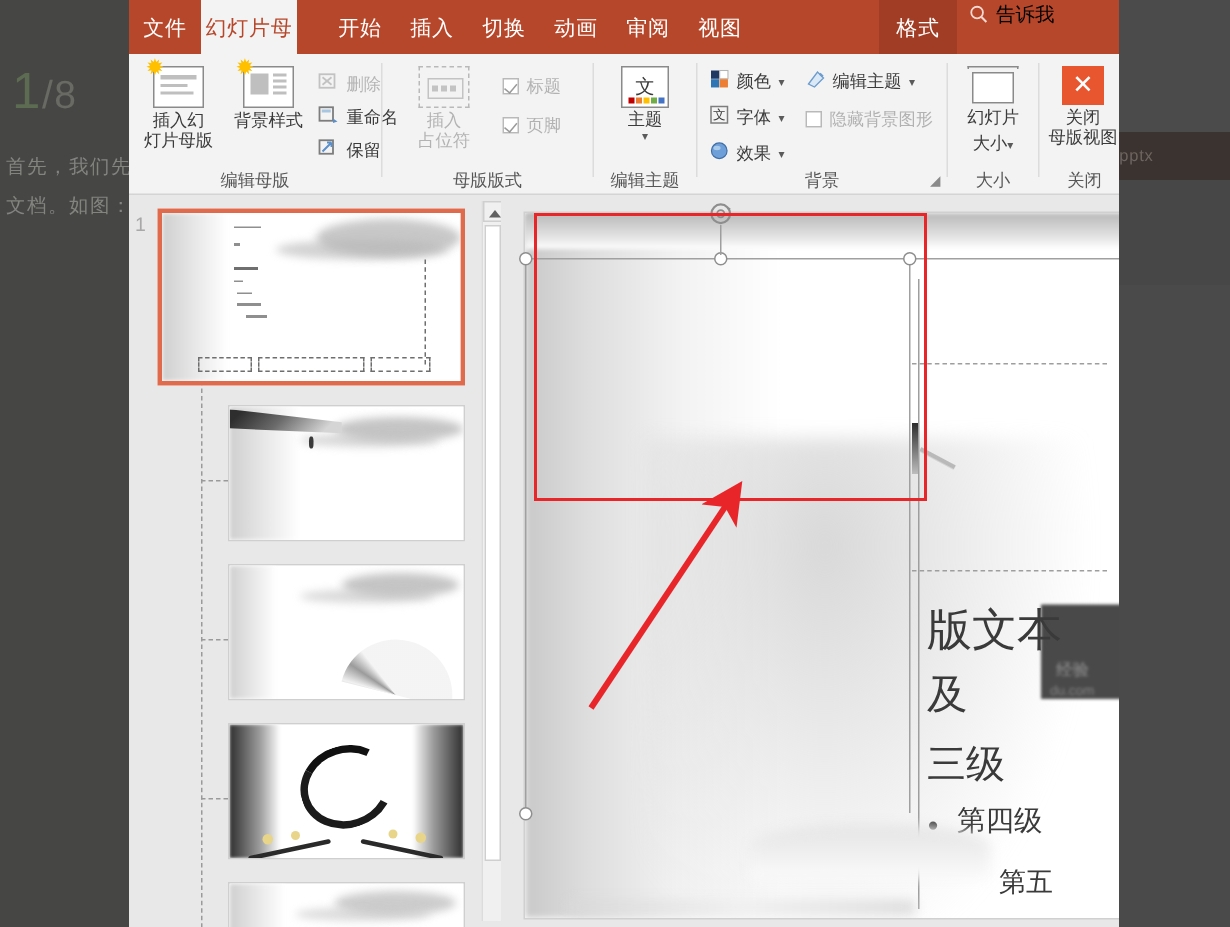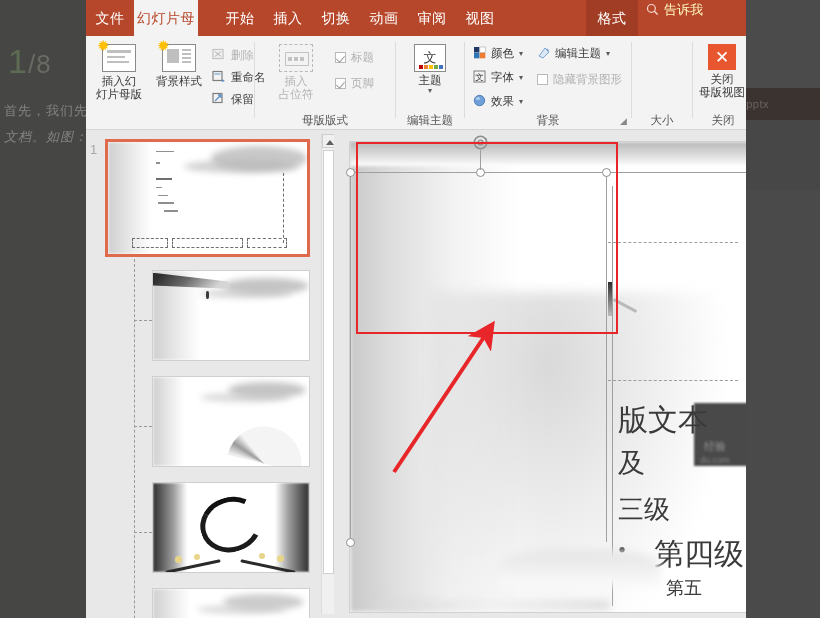--- a/index.html
+++ b/index.html
@@ -14,42 +14,42 @@
   
   .bg-page { position: absolute; inset: 0; background: #4a4a4a; }
   .bg-left { position: absolute; left: 0; top: 0; width: 86px; height: 618px;
              background: #464644; }
   .bg-pagenum { position: absolute; left: 8px; top: 42px;
                 font-size: 34px; color: #5d6b52; letter-spacing: 1px; }
   .bg-pagenum .denom { color: #6a6a64; font-size: 26px; }
   .bg-text { position: absolute; left: 4px; font-size: 13px; color: #838380;
              letter-spacing: 1px; white-space: nowrap; }
   .bg-text.l1 { top: 102px; }
-  .bg-text.l2 { top: 128px; font-style: italic; }
+  .bg-text.l2 { top: 128px; }
 
   .bg-right-top { position: absolute; left: 745px; top: 0; width: 75px; height: 120px;
                   background: #4b4b4b; }
   .bg-card { position: absolute; left: 676px; top: 88px; width: 144px; height: 36px;
              background: #3b332f; }
   .bg-card-label { position: absolute; left: 688px; top: 98px; font-size: 11px;
                    color: #6d6460; letter-spacing: .5px; }
 
   
   .ppt { position: absolute; left: 86px; top: 0; width: 660px; height: 618px;
          background: #ffffff; overflow: hidden; }
 
   
   .tabstrip { position: relative; height: 36px; background: #b7472a; }
   .tab { position: absolute; top: 0; height: 36px; line-height: 36px;
          color: #ffffff; font-size: 14px; text-align: center; cursor: pointer;
          letter-spacing: .5px; }
   .tab.active { background: #f3f3f3; color: #b7472a; }
   .tab.ctx { background: #a03d24; }
   .tell-me { position: absolute; top: 0; height: 19px; line-height: 36px;
-             color: #fef9c3; font-size: 13px; display: flex; align-items: center; gap: 5px; }
+             color: #000000; font-size: 13px; display: flex; align-items: center; gap: 5px; }
   .tell-me svg { display: block; }
 
   
   .ribbon { position: relative; height: 94px; background: #f3f3f3;
             border-bottom: 1px solid #d4d4d4; }
   .rgroup { position: absolute; top: 0; height: 94px; }
   .rgroup .glabel { position: absolute; bottom: 2px; width: 100%; text-align: center;
                     font-size: 11.5px; color: #575757; }
   .rsep { position: absolute; top: 6px; width: 1px; height: 76px; background: #dcdcdc; }
 
@@ -248,20 +248,21 @@
         <div class="smbtn" style="left:126px;top:56px">
           <span class="ic">
             <svg width="15" height="13" viewBox="0 0 15 13">
                 <rect x="1" y="1.5" width="9" height="9" fill="none" stroke="#7d7d7d" stroke-width="1.2"></rect>
                 <path d="M3 9 l6 -6 M9 3 l0 3 M9 3 l-3 0" stroke="#5b8fc9" stroke-width="1.3" fill="none"></path>
               </svg>
           </span>
           <span>保留</span>
         </div>
 
+        <div class="glabel">编辑母版</div>
       </div>
       <div class="rsep" style="left:168px"></div>
 
       <div class="rgroup" style="left:169px;width:140px">
         <div class="bigbtn" style="left:12px;top:8px;width:58px">
           <div style="width:34px;height:28px;margin:0 auto 3px;border:1px dashed #b9b9b9;position:relative">
             <div style="position:absolute;left:5px;top:7px;width:24px;height:14px;border:1.3px solid #c3c3c3"></div>
             <div style="position:absolute;left:8px;top:12px;width:4px;height:4px;background:#c3c3c3"></div>
             <div style="position:absolute;left:14px;top:12px;width:4px;height:4px;background:#c3c3c3"></div>
             <div style="position:absolute;left:20px;top:12px;width:4px;height:4px;background:#c3c3c3"></div>
@@ -347,20 +348,28 @@
           <span class="chkbox"></span>
           <span>隐藏背景图形</span>
         </div>
 
         <div class="glabel">背景</div>
         <div class="dlglaunch" style="right:4px;bottom:4px">◢</div>
       </div>
       <div class="rsep" style="left:545px"></div>
 
       <div class="rgroup" style="left:546px;width:60px">
+        <div class="bigbtn" style="left:3px;top:8px;width:54px">
+          <div style="width:34px;height:26px;margin:0 auto 3px;position:relative">
+            <div style="position:absolute;left:3px;top:4px;width:28px;height:21px;border:1.4px solid #8a8a8a;background:#fff"></div>
+            <div style="position:absolute;left:0;top:0;width:34px;height:2px;border-top:1px solid #8a8a8a;border-left:1px solid #8a8a8a;border-right:1px solid #8a8a8a"></div>
+          </div>
+          <div class="lbl">幻灯片</div>
+          <div class="lbl" style="display:inline-block">大小</div><span class="caret" style="display:inline-block">▾</span>
+        </div>
         <div class="glabel">大小</div>
       </div>
       <div class="rsep" style="left:606px"></div>
 
       <div class="rgroup" style="left:607px;width:60px">
         <div class="bigbtn" style="left:0px;top:8px;width:58px">
           <div style="width:28px;height:26px;margin:0 auto 3px;background:#e8562f;display:flex;align-items:center;justify-content:center;color:#fff;font-size:17px;font-weight:bold">
               <span>✕</span>
             </div>
           <div class="lbl">关闭</div>
@@ -458,21 +467,21 @@
           <div class="ph-title-line" style="left:258px;top:238px;width:130px"></div>
           <div class="ph-vline" style="left:262px;top:44px;height:420px"></div>
 
           <div style="position:absolute;left:258px;top:140px;width:4px;height:34px;background:linear-gradient(180deg,#2c2c2c,#bdbdbd);filter:blur(.4px)"></div>
           <div style="position:absolute;left:262px;top:162px;width:26px;height:3px;background:#b9b9b9;transform:rotate(28deg);filter:blur(.5px)"></div>
 
           <div class="mtext" style="left:268px;top:258px;font-size:30px">版文本</div>
           <div class="mtext" style="left:268px;top:303px;font-size:27px">及</div>
           <div class="mtext" style="left:268px;top:350px;font-size:26px">三级</div>
           <div class="mtext" style="left:268px;top:396px;font-size:23px">•</div>
-          <div class="mtext" style="left:304px;top:392px;font-size:30px">第四级</div>
+          <div class="mtext" style="left:288px;top:392px;font-size:19px">第四级</div>
           <div class="mtext" style="left:316px;top:434px;font-size:18px">第五</div>
 
           <div class="blurstrip" style="left:30px;bottom:2px;width:230px;height:10px;background:linear-gradient(90deg,#d8d8d8,#efefef,#dcdcdc)"></div>
           <div class="blurstrip" style="left:150px;bottom:26px;width:160px;height:36px;background:linear-gradient(180deg,#e4e4e4,#fafafa);border-radius:40% 40% 0 0"></div>
         </div>
 
         <div class="selbox" style="left:16px;top:42px;width:456px;height:0;border-width:1px 0 0 0"></div>
         <div class="selbox" style="left:16px;top:42px;width:0;height:370px;border-width:0 0 0 1px"></div>
         <div class="selbox" style="left:272px;top:42px;width:0;height:370px;border-width:0 0 0 1px"></div>
 

